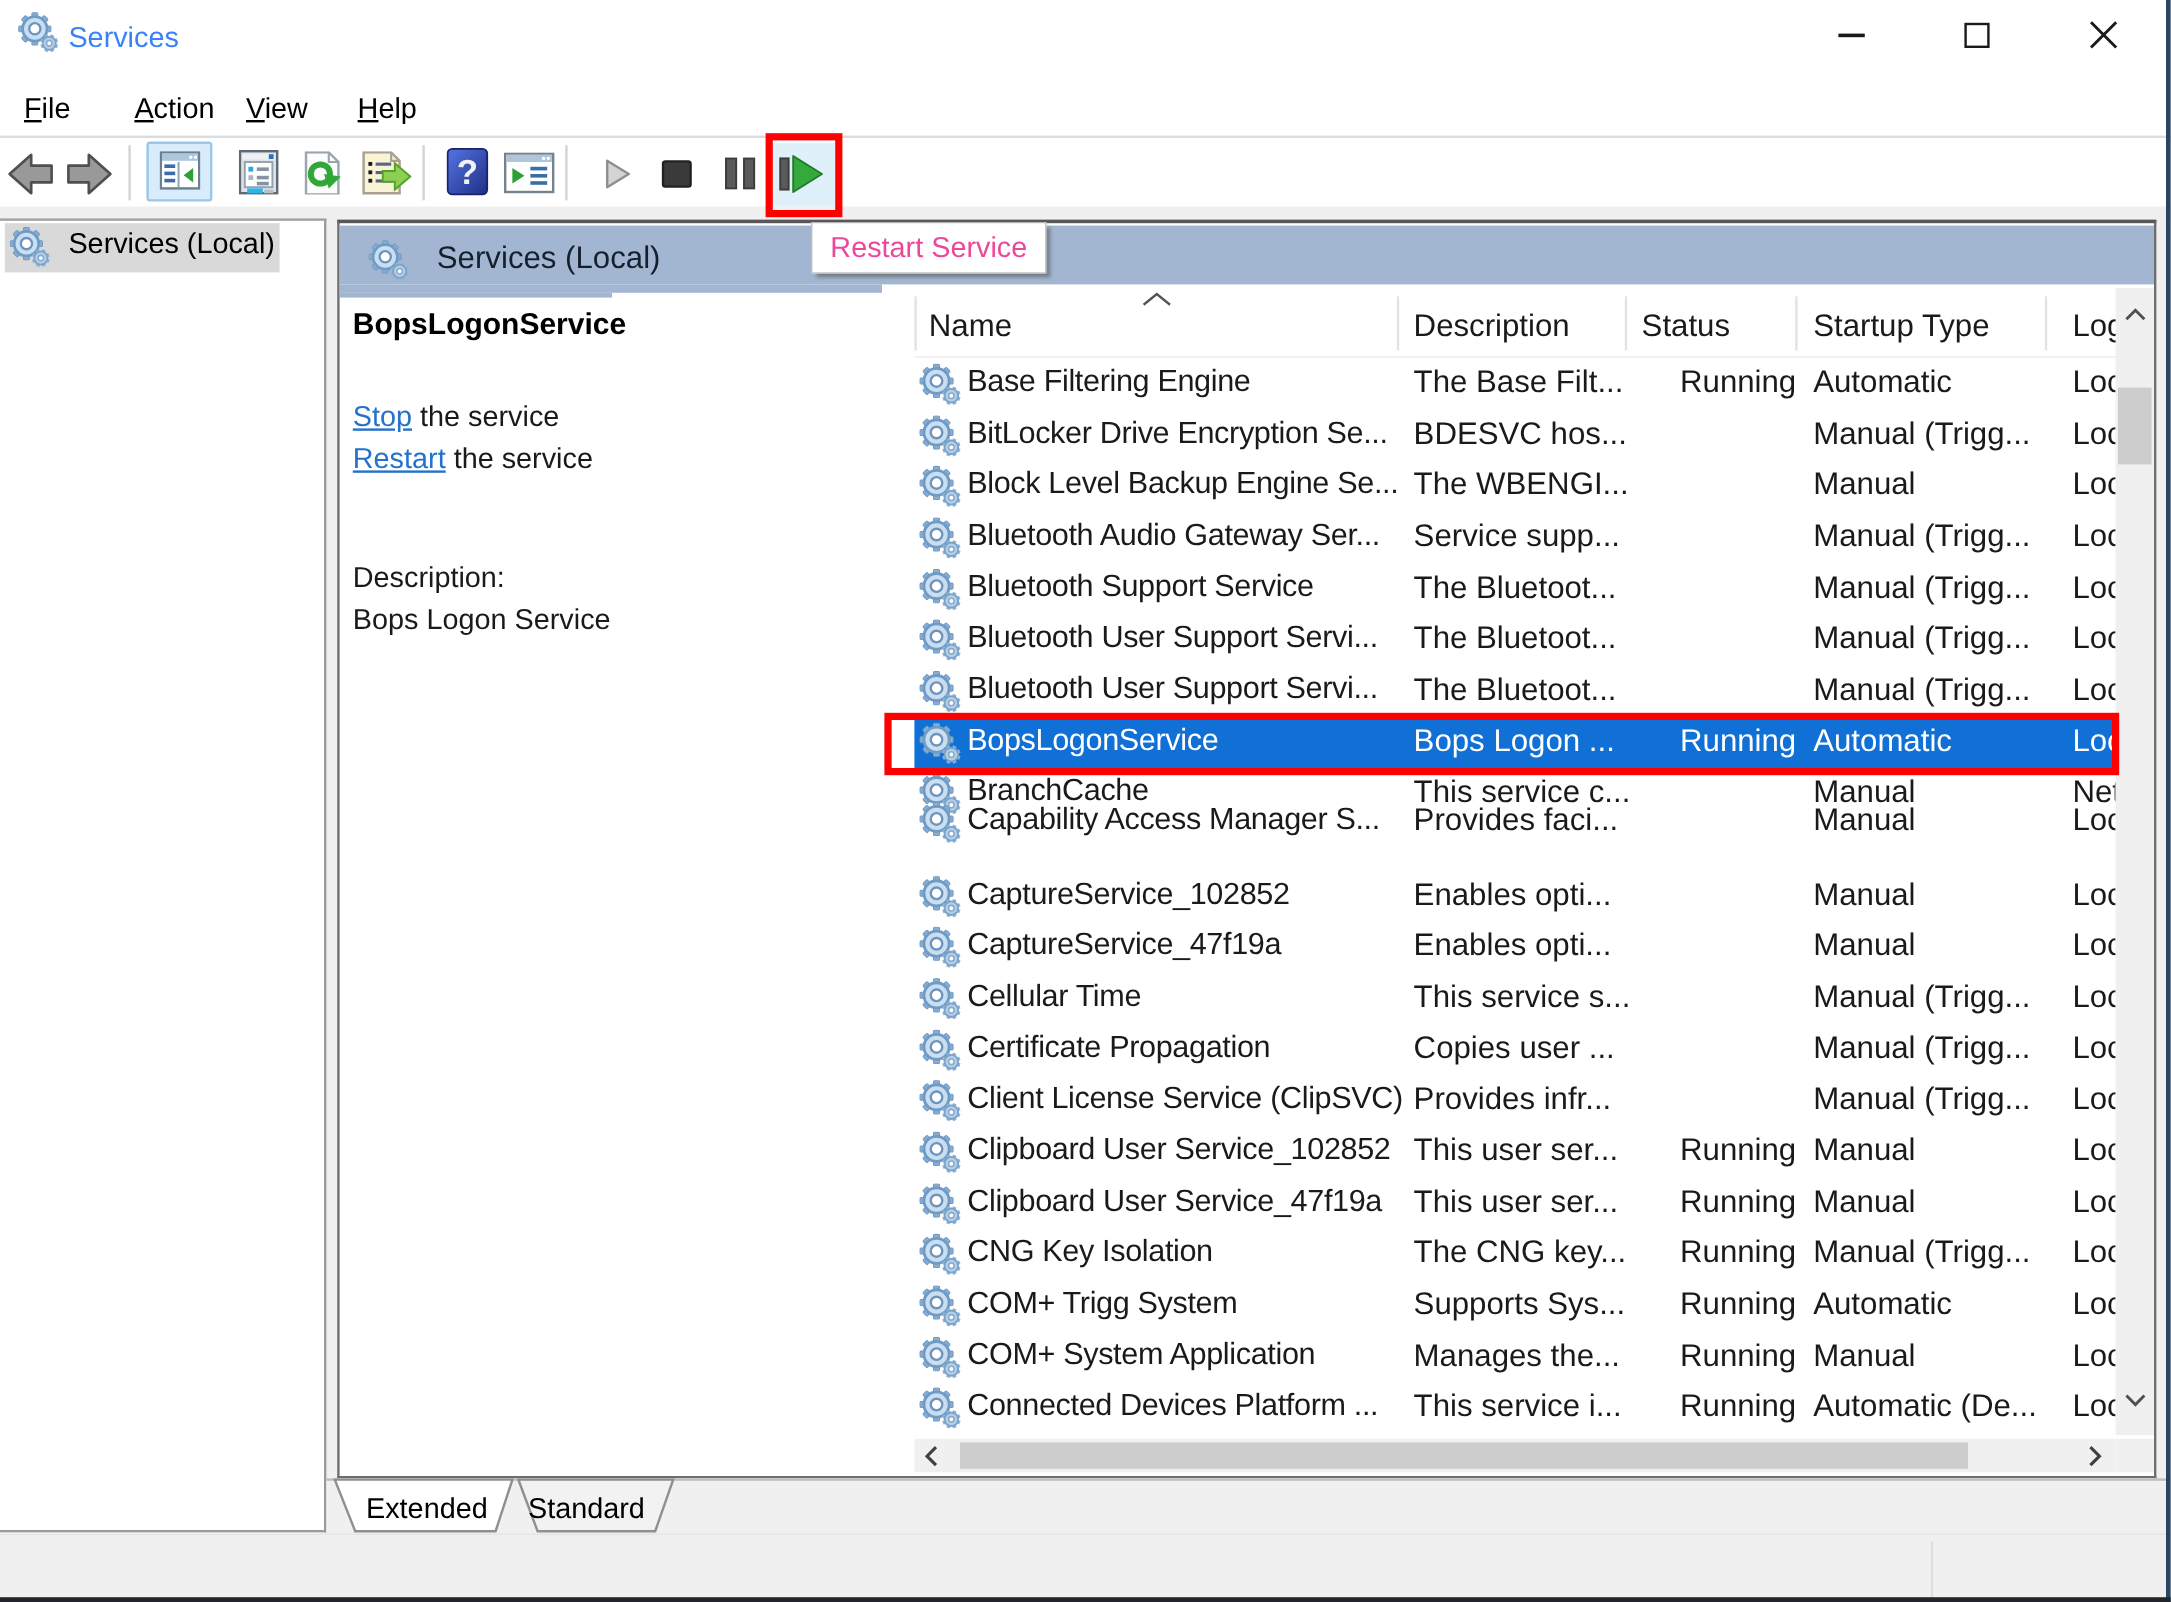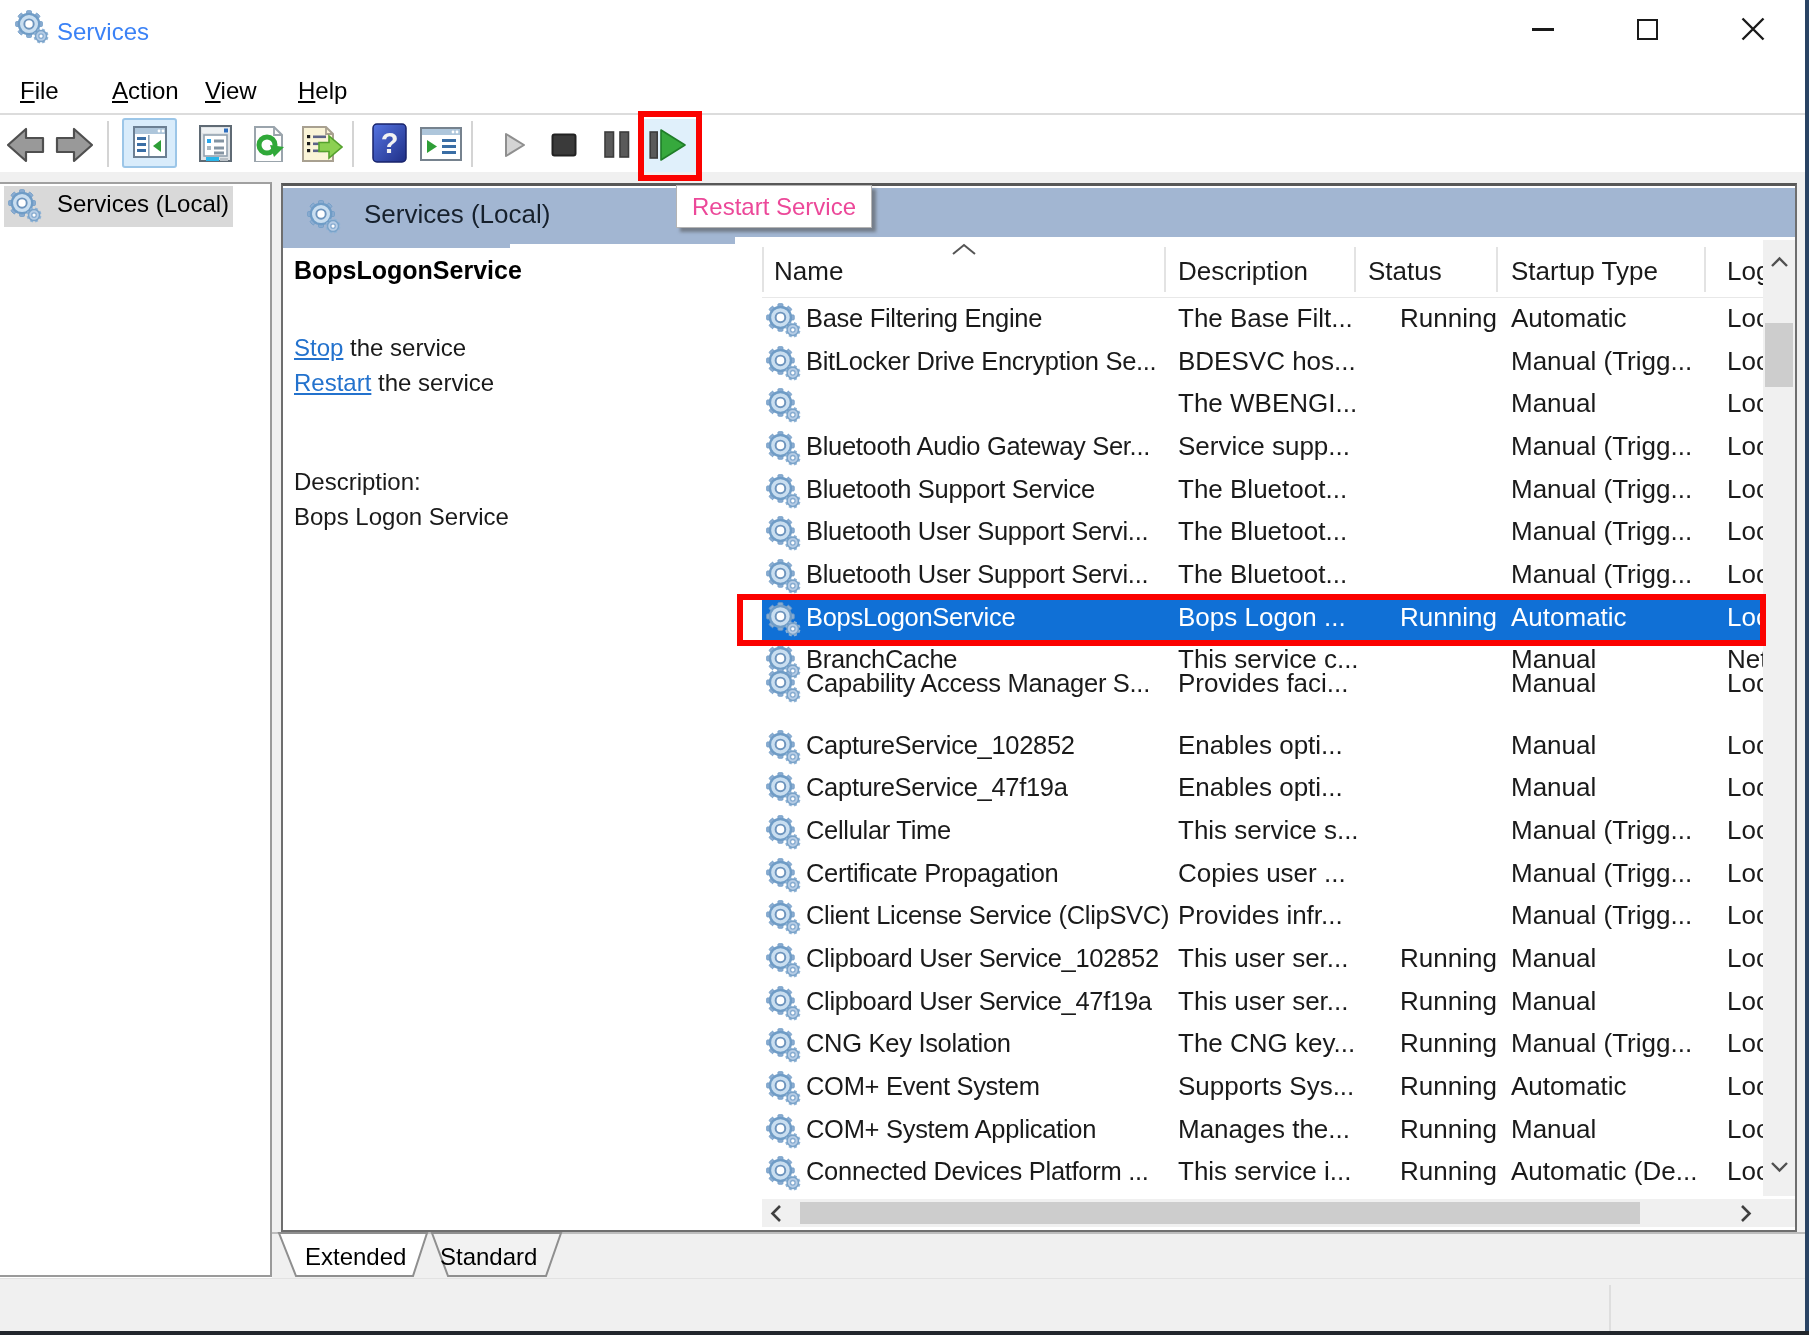--- a/index.html
+++ b/index.html
@@ -252,20 +252,21 @@
       <span class="nm">BitLocker Drive Encryption Se...</span>
       <span class="ds">BDESVC hos...</span>
       <span class="st"></span>
       <span class="su">Manual (Trigg...</span>
       <span class="lg">Local Syste</span>
     </div>
 <div class="row" style="top:198px">
       <svg class="abs" style="left:4px;top:4px" width="35" height="35" viewBox="0 0 32 32">
         <use href="#gear"></use>
       </svg>
+      <span class="nm">Block Level Backup Engine Se...</span>
       <span class="ds">The WBENGI...</span>
       <span class="st"></span>
       <span class="su">Manual</span>
       <span class="lg">Local Syste</span>
     </div>
 <div class="row" style="top:241px">
       <svg class="abs" style="left:4px;top:4px" width="35" height="35" viewBox="0 0 32 32">
         <use href="#gear"></use>
       </svg>
       <span class="nm">Bluetooth Audio Gateway Ser...</span>
@@ -411,21 +412,21 @@
       <span class="nm">CNG Key Isolation</span>
       <span class="ds">The CNG key...</span>
       <span class="st">Running</span>
       <span class="su">Manual (Trigg...</span>
       <span class="lg">Local Syste</span>
     </div>
 <div class="row" style="top:881px">
       <svg class="abs" style="left:4px;top:4px" width="35" height="35" viewBox="0 0 32 32">
         <use href="#gear"></use>
       </svg>
-      <span class="nm">COM+ Event System</span>
+      <span class="nm">COM+ Trigg System</span>
       <span class="ds">Supports Sys...</span>
       <span class="st">Running</span>
       <span class="su">Automatic</span>
       <span class="lg">Local Syste</span>
     </div>
 <div class="row" style="top:924px">
       <svg class="abs" style="left:4px;top:4px" width="35" height="35" viewBox="0 0 32 32">
         <use href="#gear"></use>
       </svg>
       <span class="nm">COM+ System Application</span>

